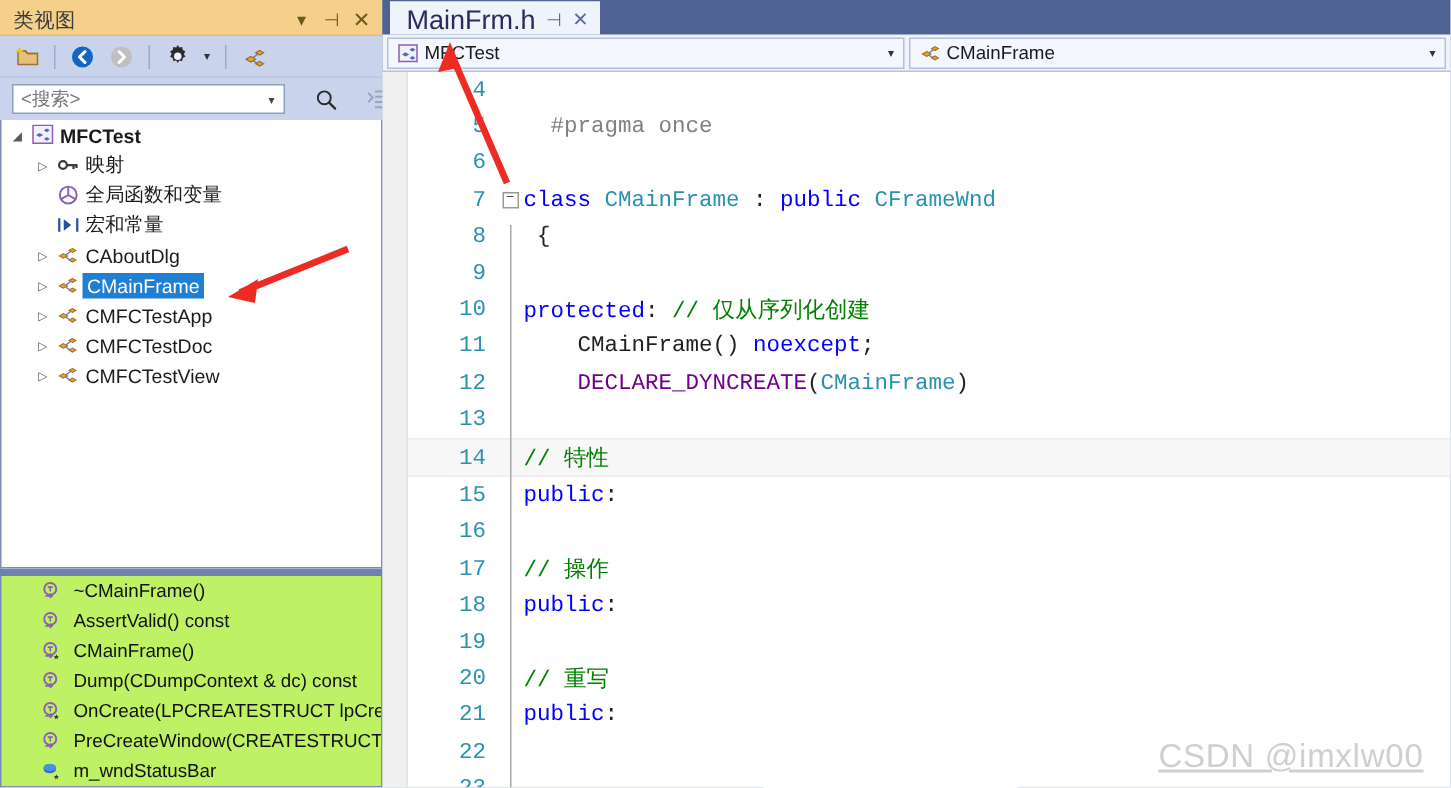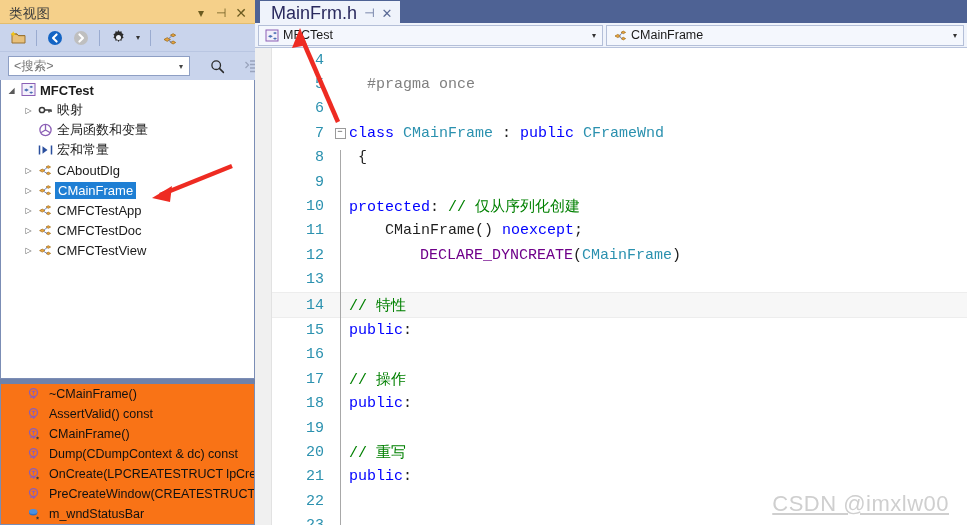--- a/index.html
+++ b/index.html
@@ -32,21 +32,21 @@
   .search-box{flex:1;height:20px;background:#fff;border:1px solid #8e9fc4;
     display:flex;align-items:center;padding:0 2px 0 5px;box-sizing:border-box;}
   .search-box input{border:0;outline:0;flex:1;font-size:12.5px;color:#555;
     font-family:"Liberation Sans",sans-serif;background:transparent;padding:0;}
   .search-box .caret{font-size:8px;color:#444;padding:0 4px;cursor:pointer;}
   .s-icon{width:22px;height:22px;display:flex;align-items:center;justify-content:center;cursor:pointer;}
 
   .tree-pane{flex:1;background:#ffffff;border:1px solid #7b8db5;border-top:none;
     margin:0;overflow:hidden;position:relative;min-height:0;}
   .splitter{height:5px;background:#6f82ab;}
-  .member-pane{height:140px;background:#f97316;border:1px solid #7b8db5;border-top:none;
+  .member-pane{height:140px;background:#bef264;border:1px solid #7b8db5;border-top:none;
     overflow:hidden;position:relative;}
 
   .trow{display:flex;align-items:center;height:20px;font-size:13px;color:#1a1a1a;
     white-space:nowrap;cursor:pointer;}
   .trow .exp{width:13px;display:flex;align-items:center;justify-content:center;
     font-size:8px;color:#5a5a5a;flex:none;}
   .trow .ico{width:20px;display:flex;align-items:center;justify-content:center;flex:none;}
   .trow .lbl{padding-left:2px;}
   .trow.sel .lbl{background:#1f7fd4;color:#fff;padding:1px 3px;}
   .trow.root .lbl{font-weight:bold;}
@@ -90,21 +90,21 @@
     font-size:9px;line-height:7px;text-align:center;color:#444;}
   .ln-txt{flex:1;padding-left:2px;}
   .bracket{position:absolute;left:68px;width:1px;background:#a8a8a8;}
 
   .kw{color:#0000ff;}
   .ty{color:#2b91af;}
   .cm{color:#008000;}
   .pp{color:#808080;}
   .id{color:#1f1f1f;}
   .br{color:#1f1f1f;}
-  .macro{color:#6f008a;margin-left:35px;}
+  .macro{color:#6f008a;}
 
   .watermark{position:absolute;right:18px;bottom:8px;font-size:22px;color:#cfcfcf;
     font-family:"Liberation Sans",sans-serif;letter-spacing:.5px;pointer-events:none;text-decoration:underline;}
 
   
   .arrow{position:absolute;pointer-events:none;}
 </style>
 </head>
 <body>
 

